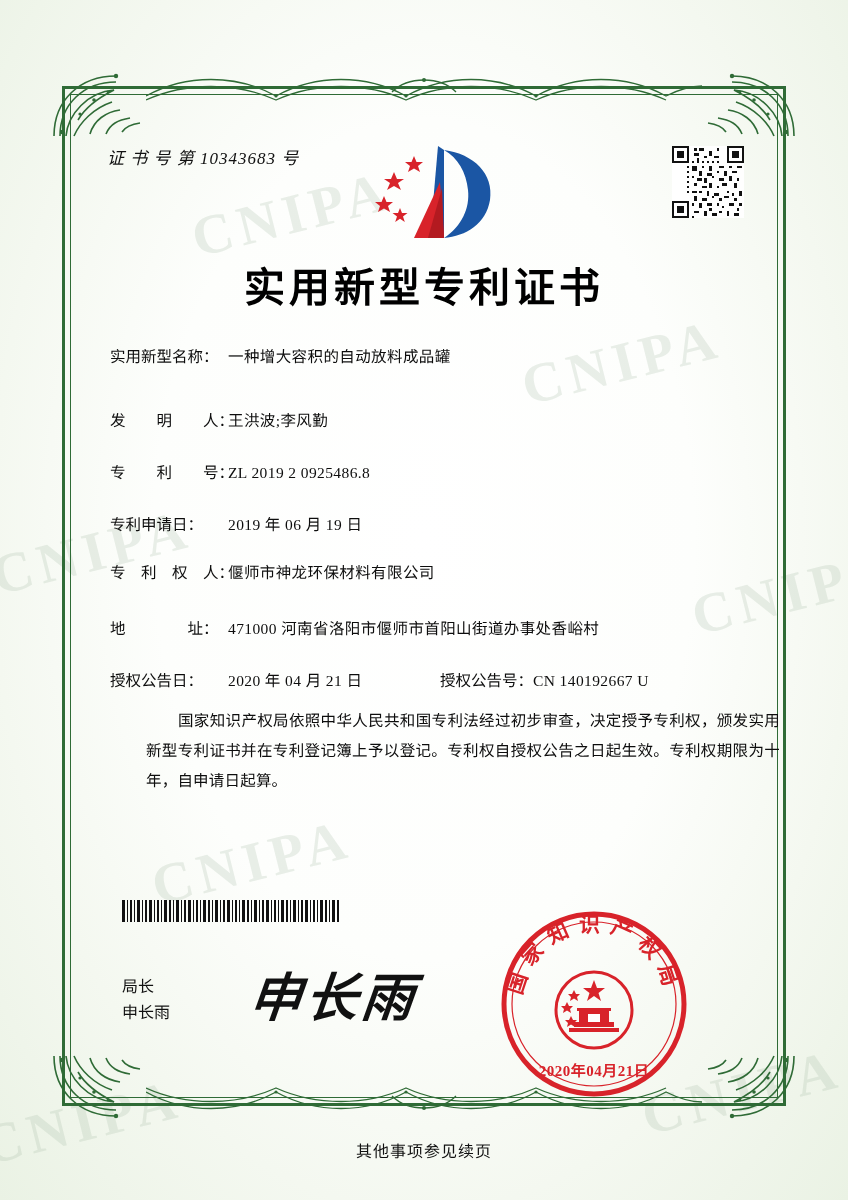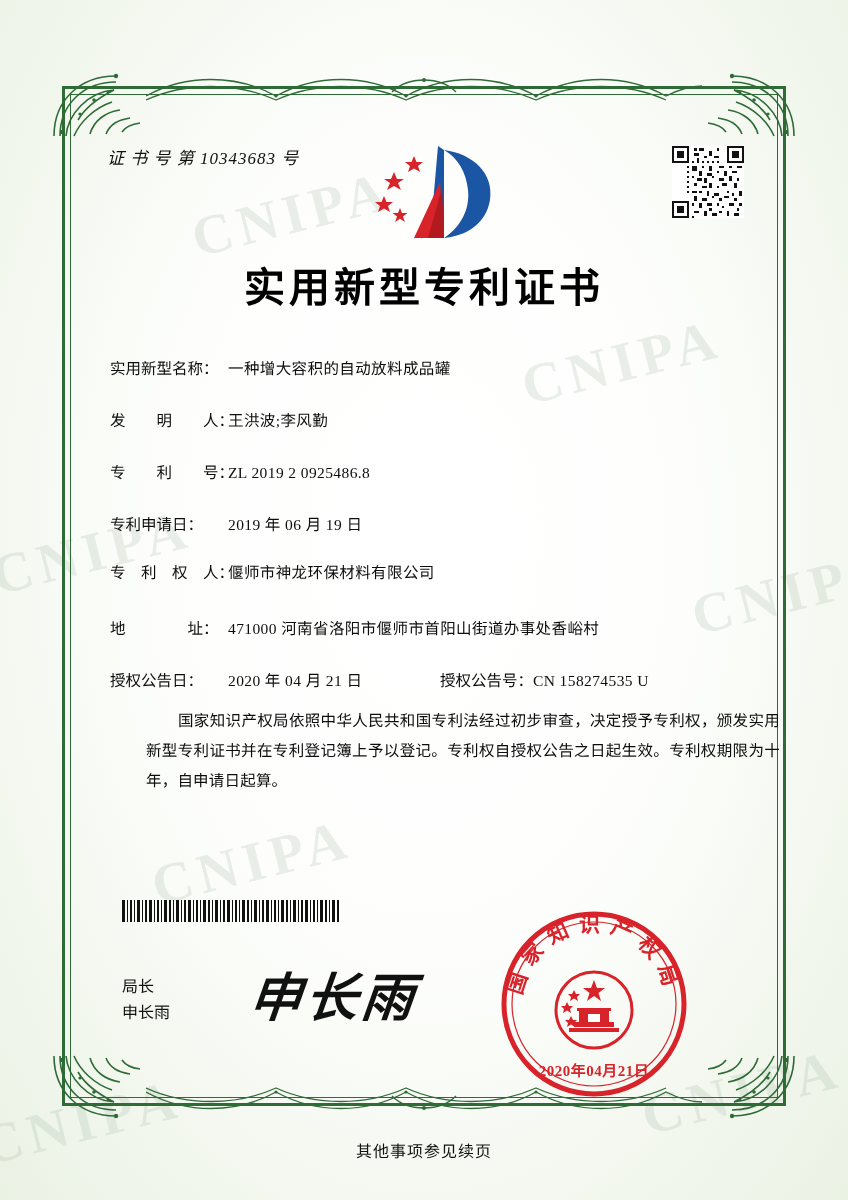--- a/index.html
+++ b/index.html
@@ -133,21 +133,21 @@
     color: #0d0d0d;
     white-space: nowrap;
   }
   .field-label {
     display: inline-block;
     width: 118px;
     letter-spacing: 0px;
   }
   .field-value { letter-spacing: 0.4px; }
 
-  #row-name   { top: 262px; }
+  #row-name   { top: 250px; }
   #row-inv    { top: 314px; }
   #row-patno  { top: 366px; }
   #row-appdate{ top: 418px; }
   #row-owner  { top: 466px; }
   #row-addr   { top: 522px; }
   #row-grant  { top: 574px; }
 
   #grant-second {
     position: absolute;
     left: 370px;
@@ -510,21 +510,21 @@
 
     <div class="field-row" id="row-addr">
       <span class="field-label">地　　　　址：</span><span class="field-value">471000 河南省洛阳市偃师市首阳山街道办事处香峪村</span>
     </div>
 
     <div class="field-row" id="row-grant">
       <span class="field-label">授权公告日：</span><span class="field-value">2020 年 04 月 21 日</span>
     </div>
 
     <div id="grant-second">
-      <span>授权公告号：</span><span class="field-value">CN 158274535 U</span>
+      <span>授权公告号：</span><span class="field-value">CN 140192667 U</span>
     </div>
 
     <div class="para" id="para1">国家知识产权局依照中华人民共和国专利法经过初步审查，决定授予专利权，颁发实用新型专利证书并在专利登记簿上予以登记。专利权自授权公告之日起生效。专利权期限为十年，自申请日起算。</div>
 
     <div id="barcode">
       <svg width="218" height="22" viewBox="0 0 218 22" shape-rendering="crispEdges">
         <g fill="#111">
           <rect x="0" y="0" width="3" height="22"></rect>
             <rect x="5" y="0" width="1" height="22"></rect>
           <rect x="8" y="0" width="2" height="22"></rect>

